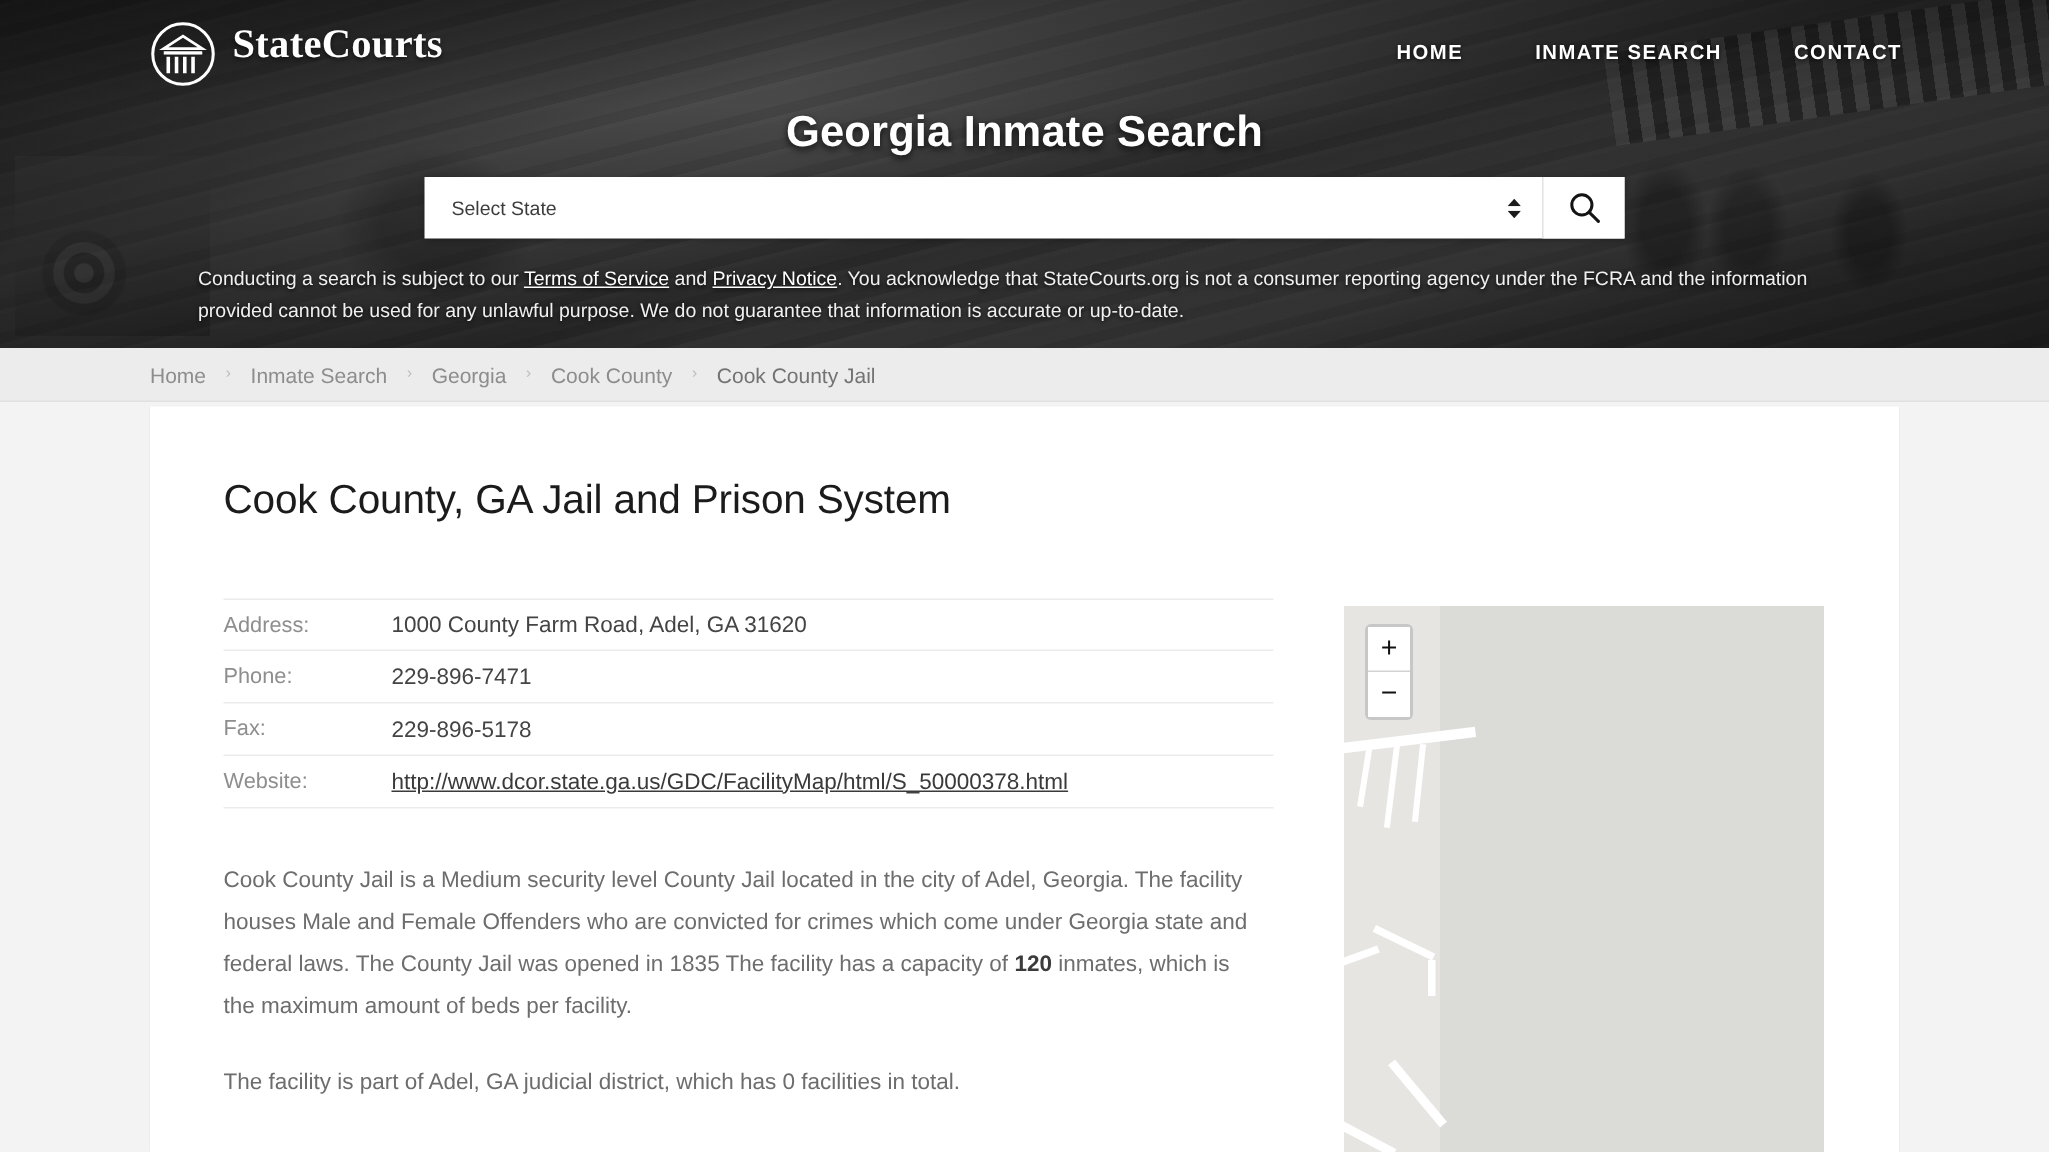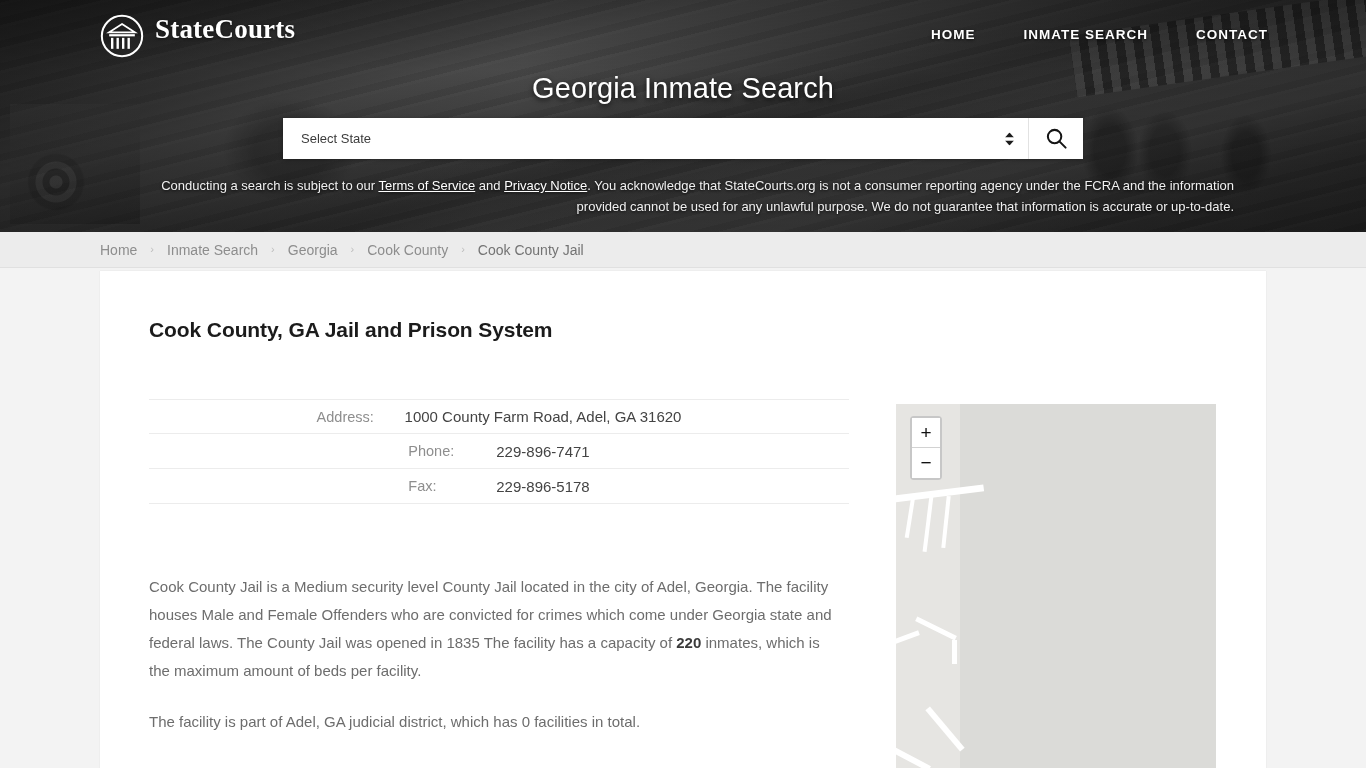--- a/index.html
+++ b/index.html
@@ -100,21 +100,21 @@
     text-shadow: 0 1px 3px rgba(0,0,0,.75);
     cursor: pointer;
   }
 
   
   .hero-title {
     position: absolute; top: 72px; left: 0; width: 1366px;
     text-align: center;
     color: #ffffff;
     font-size: 29px;
-    font-weight: normal;
+    font-weight: bold;
     letter-spacing: .1px;
     text-shadow: 0 2px 5px rgba(0,0,0,.75);
   }
 
   
   .searchbar {
     position: absolute; top: 118px; left: 283px;
     width: 800px; height: 41px;
     background: #ffffff;
     display: flex;
@@ -153,21 +153,21 @@
     display: flex; align-items: center; justify-content: center;
     background: #ffffff;
     border: none;
     cursor: pointer;
   }
 
   
   .disclaimer {
     position: absolute; top: 176px; left: 132px;
     width: 1102px;
-    text-align: right;
+    text-align: left;
     color: #f0f0f0;
     font-size: 13px;
     line-height: 20.5px;
     text-shadow: 0 1px 3px rgba(0,0,0,.85);
   }
   .disclaimer a { color: #ffffff; text-decoration: underline; cursor: pointer; }
 
   
   .crumbbar {
     width: 1366px; height: 36px;
@@ -186,44 +186,44 @@
   
   .page-bg { width: 1366px; height: 500px; background: #f3f3f3; position: relative; }
   .card {
     position: absolute; left: 100px; top: 3px;
     width: 1166px; height: 497px;
     background: #ffffff;
     box-shadow: 0 0 1px rgba(0,0,0,.12);
   }
   .card-title {
     position: absolute; left: 49px; top: 47px;
-    font-size: 21px; font-weight: bold; color: #1b1b1b;
+    font-size: 27px; font-weight: normal; color: #1b1b1b;
     letter-spacing: -.1px;
   }
 
   
   .info {
     position: absolute; left: 49px; top: 128px;
     width: 700px;
   }
   .info-row {
     display: flex; align-items: center;
     height: 35px;
     border-bottom: 1px solid #ececec;
-    justify-content: center;
   }
   .info-row:first-child { border-top: 1px solid #ececec; }
   .info-label {
     flex: 0 0 88px;
     font-size: 14.5px;
     color: #8e8e8e;
   }
   .info-value {
     font-size: 15px;
     color: #444444;
+    margin-left: 24px;
   }
   .info-value a {
     color: #3a3a3a;
     text-decoration: underline;
     cursor: pointer;
   }
 
   
   .body-copy {
     position: absolute; left: 49px; top: 302px;
@@ -353,24 +353,28 @@
         <span class="info-value">1000 County Farm Road, Adel, GA 31620</span>
       </div>
       <div class="info-row">
         <span class="info-label">Phone:</span>
         <span class="info-value">229-896-7471</span>
       </div>
       <div class="info-row">
         <span class="info-label">Fax:</span>
         <span class="info-value">229-896-5178</span>
       </div>
+      <div class="info-row">
+        <span class="info-label">Website:</span>
+        <span class="info-value"><a>http://www.dcor.state.ga.us/GDC/FacilityMap/html/S_50000378.html</a></span>
+      </div>
     </div>
 
     <div class="body-copy">
-      <p><span>Cook County Jail is a Medium security level County Jail located in the city of Adel, Georgia. The facility houses Male and Female Offenders who are convicted for crimes which come under Georgia state and federal laws. The County Jail was opened in 1835 The facility has a capacity of </span><b>220</b><span> inmates, which is the maximum amount of beds per facility.</span></p>
+      <p><span>Cook County Jail is a Medium security level County Jail located in the city of Adel, Georgia. The facility houses Male and Female Offenders who are convicted for crimes which come under Georgia state and federal laws. The County Jail was opened in 1835 The facility has a capacity of </span><b>120</b><span> inmates, which is the maximum amount of beds per facility.</span></p>
       <p>The facility is part of Adel, GA judicial district, which has 0 facilities in total.</p>
     </div>
 
     <div class="map">
       <div class="map-canvas">
         <div class="map-land-left"></div>
 
         <div class="map-road" style="left:-4px; top:86px; width:92px; height:7px; transform:rotate(-7deg);"></div>
         <div class="map-road" style="left:12px; top:92px; width:4px; height:42px; transform:rotate(9deg);"></div>
         <div class="map-road" style="left:30px; top:92px; width:4px; height:56px; transform:rotate(7deg);"></div>

